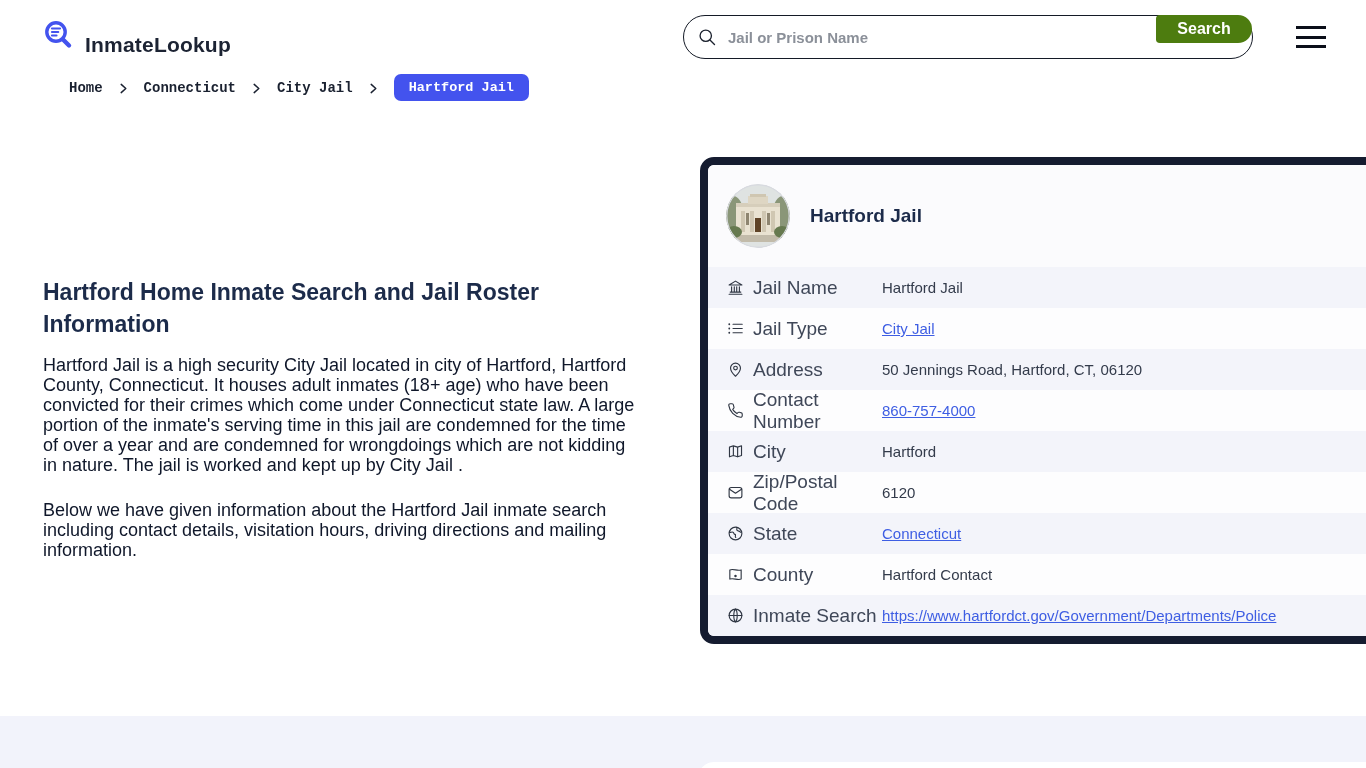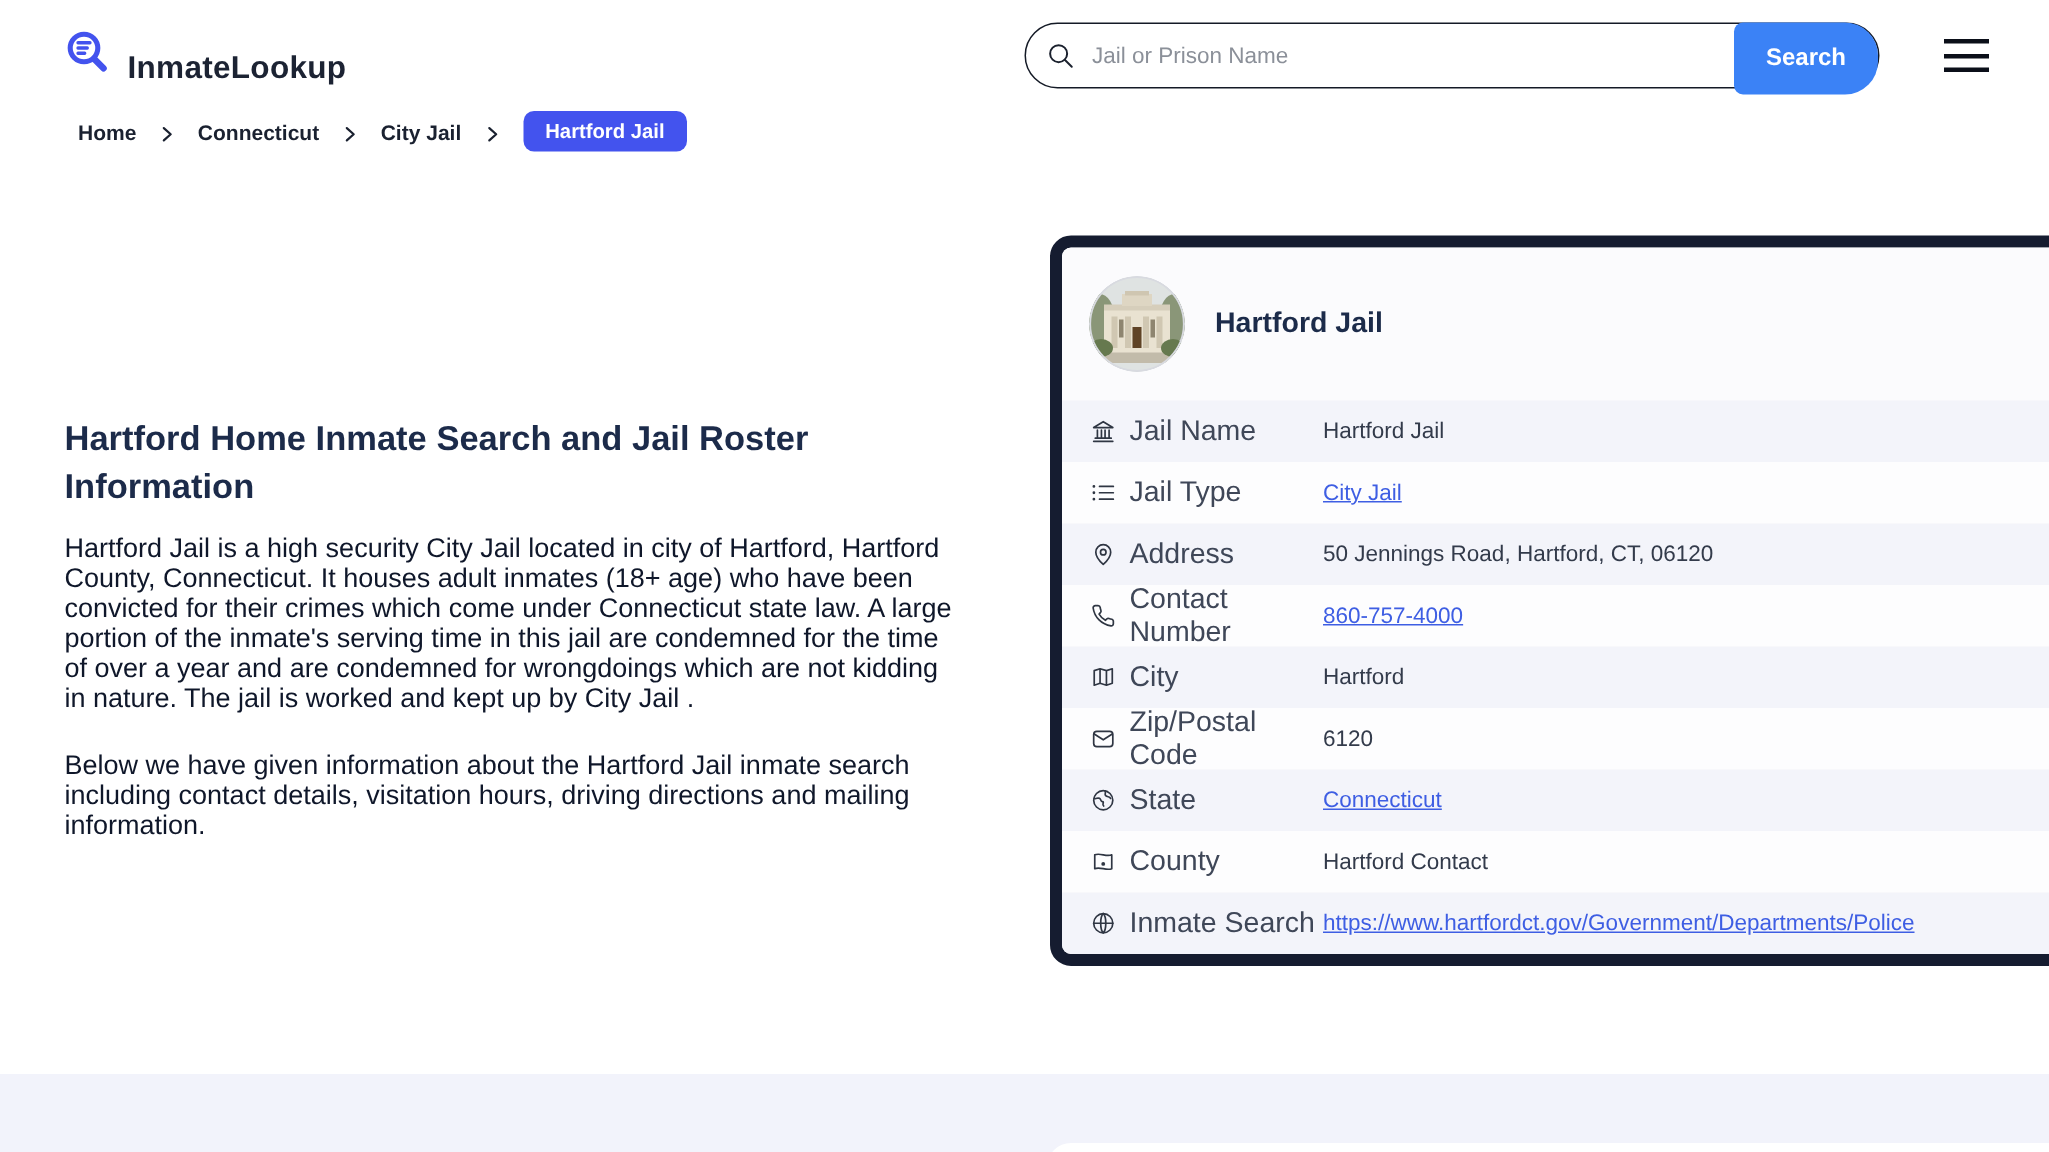--- a/index.html
+++ b/index.html
@@ -28,44 +28,45 @@
   }
   .search-input {
     width:100%; height:44px;
     border:1.5px solid #141a26;
     border-radius:22px;
     padding:0 110px 0 44px;
     font-size:15px; color:#2b3140;
     background:#ffffff;
     outline:none;
     font-family:inherit;
+    font-weight:bold;
   }
   .search-input::placeholder { color:#8b9099; }
   .search-icon {
     position:absolute; left:14px; top:12px; width:20px; height:20px; color:#1b212e;
   }
   .search-btn {
-    position:absolute; right:1px; top:0; height:48px; width:96px;
-    background:#3b82f6; color:#ffffff;
+    position:absolute; right:1px; top:0; height:28px; width:96px;
+    background:#4d7c0f; color:#ffffff;
     border:none; border-radius:6px 22px 22px 6px;
     font-size:16px; font-weight:700;
     cursor:pointer; font-family:inherit;
   }
   .hamburger {
     position:absolute; left:1296px; top:26px; width:30px; height:22px;
     display:flex; flex-direction:column; justify-content:space-between;
     cursor:pointer; background:none; border:none; padding:0;
   }
   .hamburger span { display:block; height:3px; width:30px; background:#0b0f19; }
 
   
   .breadcrumb {
-    position:absolute; left:52px; top:74px;
+    position:absolute; left:69px; top:74px;
     display:flex; align-items:center; gap:15px;
-    font-size:14px; font-weight:600; color:#1a2130;
+    font-size:14px; font-weight:600; color:#1a2130;font-family:Liberation Mono, monospace;
   }
   .crumb { cursor:pointer; }
   .crumb-sep { width:11px; height:11px; display:block; color:#1a2130; }
   .crumb-badge {
     background:#4353ee; color:#ffffff;
     font-size:13.5px; font-weight:700;
     padding:6px 15px; border-radius:7px;
   }
 
   

